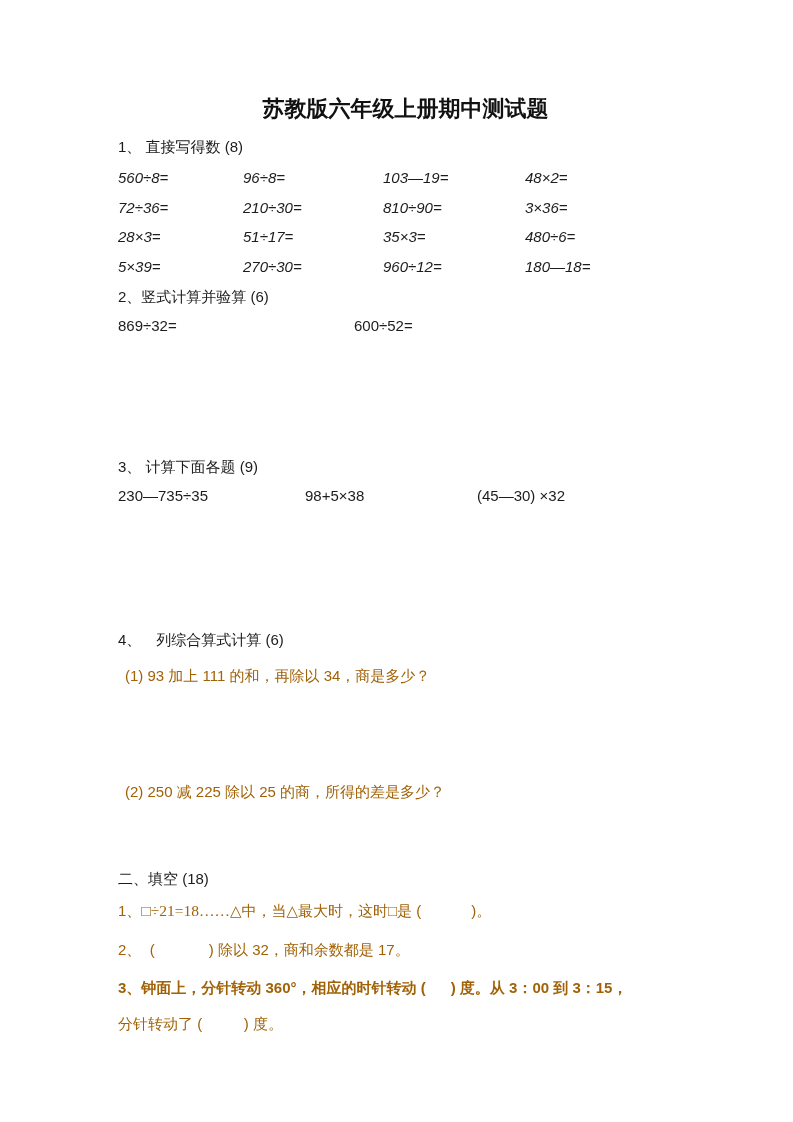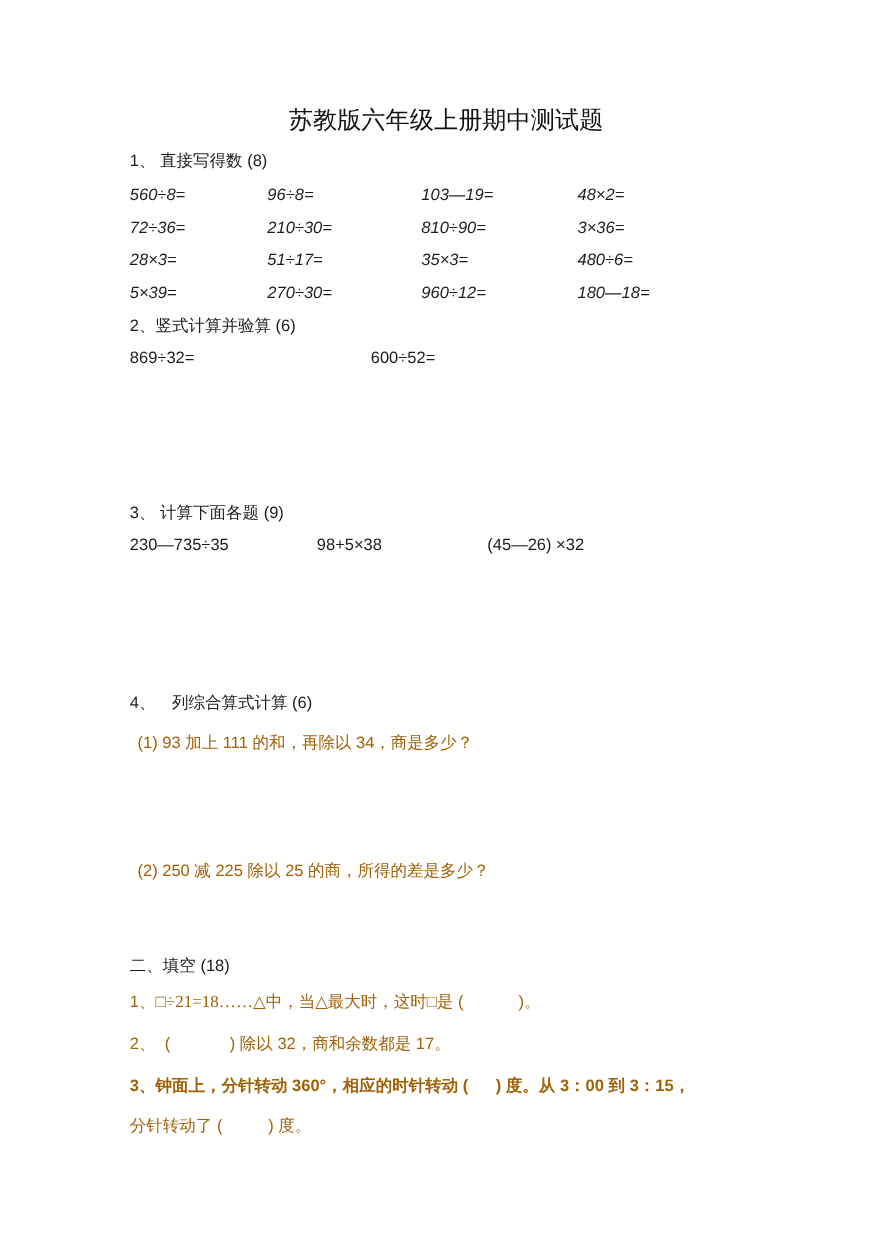--- a/index.html
+++ b/index.html
@@ -9,21 +9,21 @@
     width:793px; height:1122px;
     background:#ffffff;
     color:#1c1c1c;
     font-family:"Liberation Sans","DejaVu Sans",sans-serif;
     font-size:15px;
     overflow:hidden;
   }
   .content { padding:94px 100px 0 118px; }
   .doc-title {
     font-size:22px;
-    font-weight:normal;
+    font-weight:bold;
     text-align:center;
     line-height:30px;
     color:#111;
   }
   .line {
     line-height:21px;
     white-space:pre;
     color:#a16207;
   }
   .sec-header { line-height:21px; white-space:pre; }
@@ -46,21 +46,21 @@
   }
   .serif-run {
     font-family:"Liberation Serif","DejaVu Serif",serif;
     font-size:15.5px;
   }
   .indent-q { padding-left:7px; }
   
   .mt-12 { margin-top:12px; }
   .mt-10 { margin-top:10px;font-style:italic; }
   .mt-0  { margin-top:0px; }
-  .mt-8  { margin-top:8px; }
+  .mt-8  { margin-top:8px;gap:17px; }
   .mt-120{ margin-top:120px; }
   .mt-123{ margin-top:123px; }
   .mt-15 { margin-top:15px; }
   .mt-95 { margin-top:95px; }
   .mt-66 { margin-top:66px; }
   .mt-11 { margin-top:11px; }
   .mt-18 { margin-top:18px; }
   .mt-17 { margin-top:17px;font-weight:bold; }
 </style>
 </head>
@@ -94,21 +94,21 @@
     <div class="sec-header mt-0">2、竖式计算并验算 (6)</div>
     <div class="calc-grid2 mt-8">
       <span>869÷32=</span>
       <span>600÷52=</span>
     </div>
 
     <div class="sec-header mt-120">3、 计算下面各题 (9)</div>
     <div class="calc-grid3 mt-8">
       <span>230—735÷35</span>
       <span>98+5×38</span>
-      <span>(45—26) ×32</span>
+      <span>(45—30) ×32</span>
     </div>
 
     <div class="sec-header mt-123">4、　列综合算式计算 (6)</div>
     <div class="line indent-q mt-15">(1) 93 加上 111 的和，再除以 34，商是多少？</div>
     <div class="line indent-q mt-95">(2) 250 减 225 除以 25 的商，所得的差是多少？</div>
 
     <div class="sec-header mt-66">二、填空 (18)</div>
     <div class="line mt-11"><span>1、</span><span class="serif-run">□÷21=18……</span><span>△中，当△最大时，这时□是 (            )。</span></div>
     <div class="line mt-18">2、  (             ) 除以 32，商和余数都是 17。</div>
     <div class="line mt-17">3、钟面上，分针转动 360°，相应的时针转动 (      ) 度。从 3：00 到 3：15，</div>

